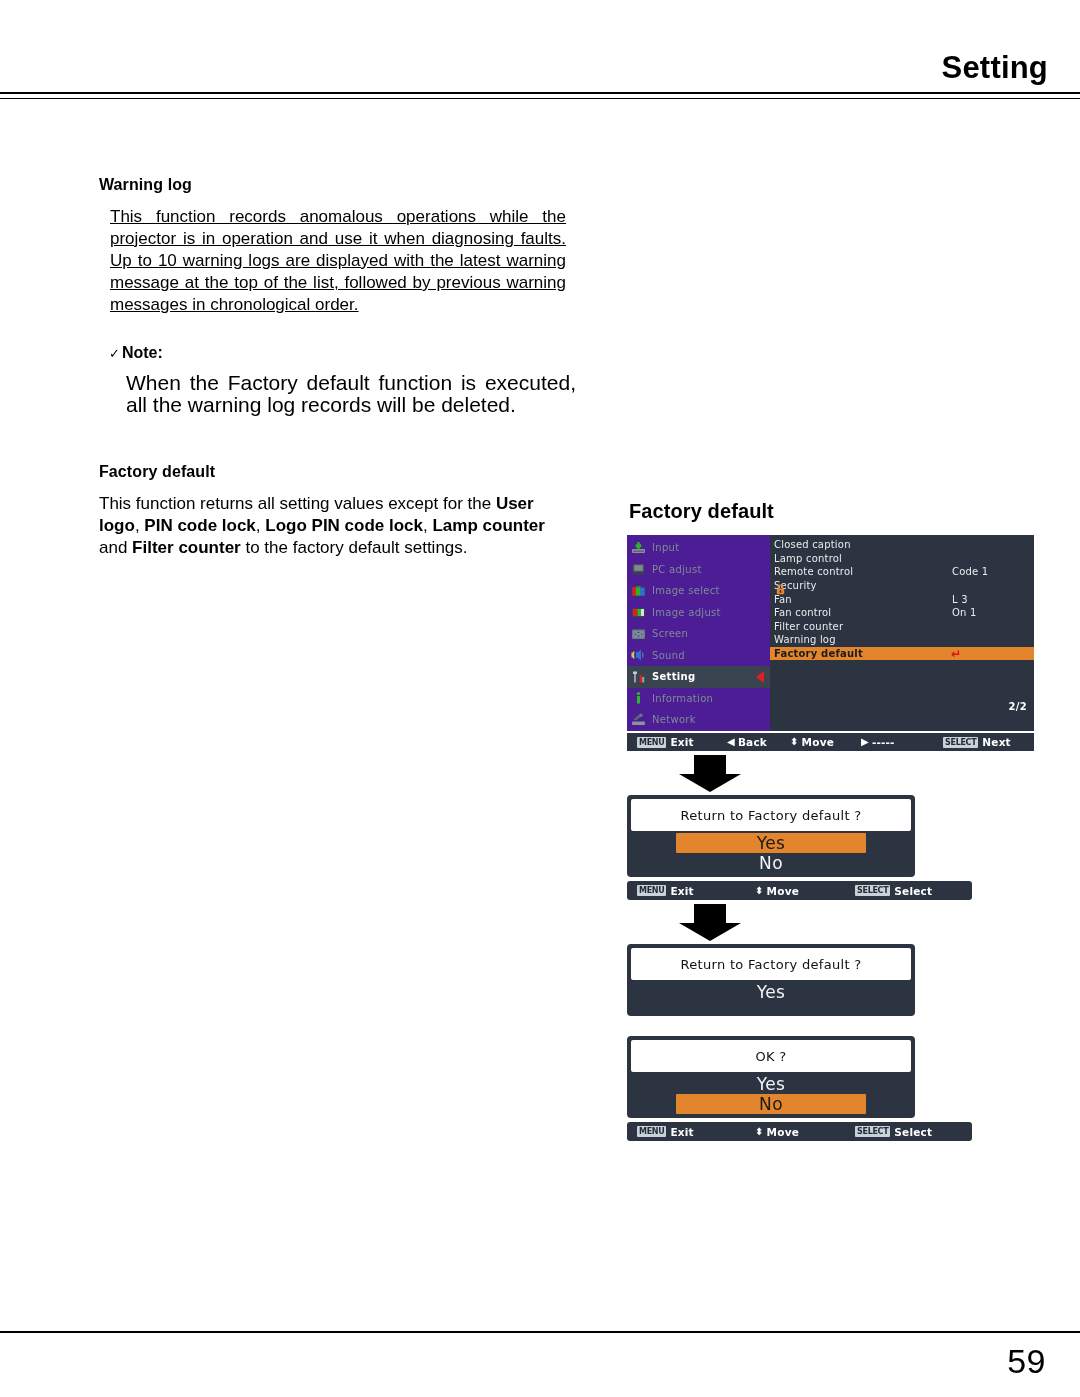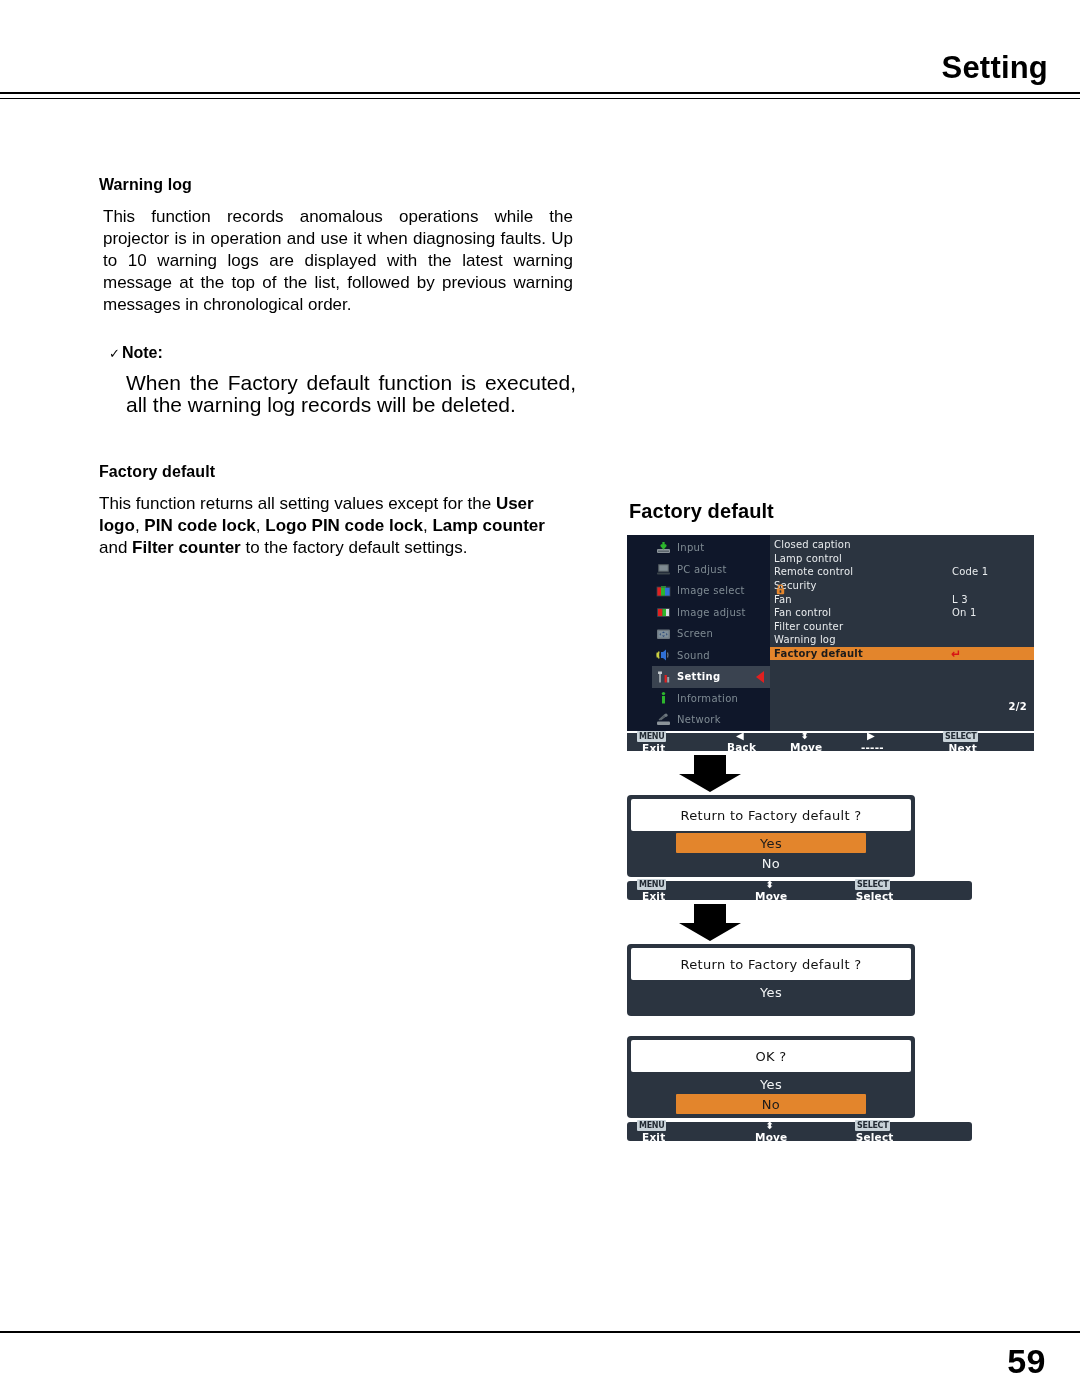--- a/index.html
+++ b/index.html
@@ -60,21 +60,22 @@
   .sec-heading {
     font-size: 16px;
     font-weight: bold;
     margin: 0 0 12px 0;
     letter-spacing: 0.1px;
   }
   .body-par {
     font-size: 17px;
     line-height: 22px;
     text-align: justify;
-    margin: 4px;
+    margin: 11px;
+    text-decoration: underline;
   }
   .note-block {
     margin-top: 28px;
   }
   .note-label {
     font-size: 16px;
     font-weight: bold;
     margin-left: 10px;
     position: relative;
   }
@@ -124,25 +125,24 @@
     width: 407px;
     background: #2b3440;
     font-family: "DejaVu Sans", sans-serif;
   }
   .osd-body {
     display: flex;
     height: 196px;
   }
   .osd-sidebar {
     width: 143px;
-    background: #0f172a;
+    background: #4c1d95;
     padding-top: 2px;
     box-sizing: border-box;
     position: relative;
-    padding-left: 25px;
   }
   .side-item {
     height: 21.5px;
     display: flex;
     align-items: center;
     padding-left: 4px;
     box-sizing: border-box;
     position: relative;
   }
   .side-label {
@@ -253,21 +253,20 @@
   }
   .hint {
     position: absolute;
     display: flex;
     align-items: center;
     font-size: 10.5px;
     color: #ffffff;
     font-weight: bold;
     letter-spacing: 0.2px;
     white-space: nowrap;
-    flex-direction: column;
   }
   .keycap {
     background: #c8d2d8;
     color: #222a33;
     font-size: 8px;
     font-weight: bold;
     padding: 0px 2px;
     margin-right: 4px;
     letter-spacing: -0.3px;
     line-height: 11px;
@@ -315,21 +314,21 @@
     letter-spacing: 0.3px;
   }
   .dlg-opts {
     padding-top: 2px;
   }
   .dlg-opt {
     height: 20px;
     display: flex;
     align-items: center;
     justify-content: center;
-    font-size: 13px;
+    font-size: 17px;
     color: #f2f4f5;
     letter-spacing: 0.4px;
   }
   .dlg-opt.sel {
     background: #e3852c;
     color: #1b1b1b;
     width: 190px;
     margin: 0 auto;
     border-radius: 1px;
   }
@@ -356,21 +355,21 @@
     top: 1331px;
     width: 1080px;
     height: 2px;
     background: #000000;
   }
   .page-num {
     position: absolute;
     right: 34px;
     top: 1342px;
     font-size: 34px;
-    font-weight: bold;
+    font-weight: normal;
     letter-spacing: 0.5px;
   }
 </style>
 </head>
 <body>
 
 <div class="page-header">
   <div class="header-title">Setting</div>
   <div class="header-rule-outer"></div>
   <div class="header-rule-inner"></div>

